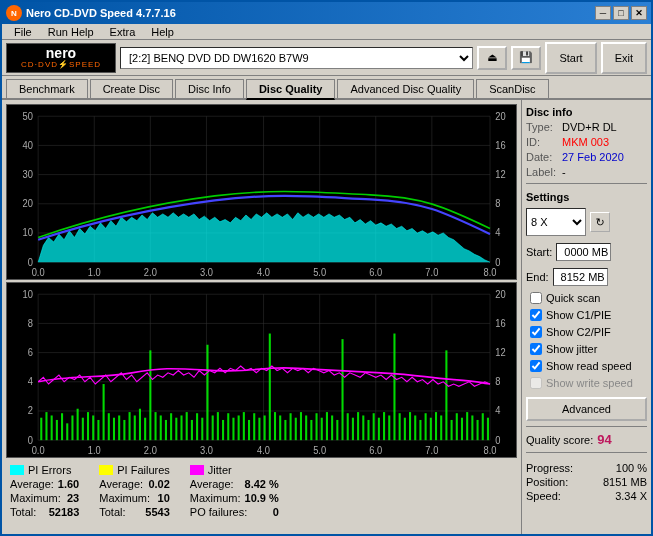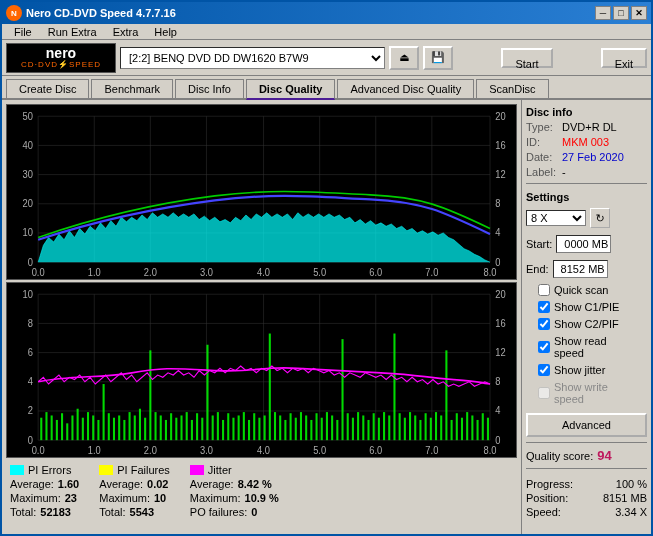--- a/index.html
+++ b/index.html
@@ -103,48 +103,47 @@
     .toolbar-btn {
       height: 24px;
       padding: 0 6px;
       background: #d4d0c8;
       border: 2px outset #ffffff;
       cursor: pointer;
       font-size: 11px;
       min-width: 30px;
     }
     .start-btn {
-      height: 20px;
+      height: 32px;
       padding: 8px 12px;
       background: #d4d0c8;
       border: 2px outset #ffffff;
       cursor: pointer;
       font-size: 11px;
-      margin-left: 44px;
     }
     .tabs {
       background: #d4d0c8;
       height: 24px;
       display: flex;
       align-items: flex-end;
       padding: 0 4px;
       border-bottom: 2px solid #808080;
     }
     .tab {
       padding: 3px 12px;
       border: 1px solid #808080;
       border-bottom: none;
       cursor: pointer;
       font-size: 11px;
       background: #d4d0c8;
       margin-right: 2px;
     }
     .tab.active {
       background: #d4d0c8;
-      border-bottom: 2px solid #4c1d95;
+      border-bottom: 2px solid #000000;
       font-weight: bold;
       position: relative;
       bottom: -2px;
       z-index: 1;
     }
     .main-area {
       display: flex;
       flex: 1;
       background: #d4d0c8;
       overflow: hidden;
@@ -185,20 +184,21 @@
       gap: 4px;
     }
     .legend-box {
       width: 14px;
       height: 10px;
       display: inline-block;
     }
     .legend-row {
       display: flex;
       gap: 4px;
+      justify-content: space-between;
     }
     .sidebar {
       width: 130px;
       padding: 4px;
       display: flex;
       flex-direction: column;
       gap: 3px;
       font-size: 11px;
       border-left: 1px solid #808080;
     }
@@ -226,28 +226,28 @@
       border: 1px inset #808080;
       background: white;
       font-size: 11px;
       padding: 0 2px;
       text-align: right;
     }
     .checkbox-row {
       display: flex;
       align-items: center;
       gap: 4px;
-      margin: 1px 12px;
+      margin: 1px 4px;
     }
     .checkbox-row input[type=checkbox] {
       width: 12px;
       height: 12px;
     }
     .speed-select {
-      height: 16px;
+      height: 28px;
       font-size: 11px;
       border: 1px inset #808080;
       background: white;
       width: 60px;
     }
     .advanced-btn {
       height: 24px;
       background: #d4d0c8;
       border: 2px outset #ffffff;
       cursor: pointer;
@@ -301,21 +301,21 @@
     </div>
     <div class="title-controls">
       <div class="title-btn">─</div>
       <div class="title-btn">□</div>
       <div class="title-btn">✕</div>
     </div>
   </div>
 
   <div class="menubar">
     <div class="menu-item">File</div>
-    <div class="menu-item">Run Extra</div>
+    <div class="menu-item">Run Help</div>
     <div class="menu-item">Extra</div>
     <div class="menu-item">Help</div>
   </div>
 
   <div class="toolbar">
     <div class="logo-area">
       <div style="display:flex;flex-direction:column;align-items:center;">
         <span style="color:white;font-size:14px;font-weight:bold;line-height:1;">nero</span>
         <span style="color:#ff6600;font-size:8px;letter-spacing:1px;">CD·DVD⚡SPEED</span>
       </div>
@@ -323,22 +323,22 @@
     <select class="drive-select">
       <option>[2:2]  BENQ DVD DD DW1620 B7W9</option>
     </select>
     <button class="toolbar-btn">⏏</button>
     <button class="toolbar-btn">💾</button>
     <button class="start-btn">Start</button>
     <button class="start-btn">Exit</button>
   </div>
 
   <div class="tabs">
+    <div class="tab">Benchmark</div>
     <div class="tab">Create Disc</div>
-    <div class="tab">Benchmark</div>
     <div class="tab">Disc Info</div>
     <div class="tab active">Disc Quality</div>
     <div class="tab">Advanced Disc Quality</div>
     <div class="tab">ScanDisc</div>
   </div>
 
   <div class="main-area">
 
     <div class="charts-area">
 
@@ -640,25 +640,25 @@
       <div class="checkbox-row">
         <input type="checkbox" checked="" style="">
         <span>Show C1/PIE</span>
       </div>
       <div class="checkbox-row">
         <input type="checkbox" checked="" style="">
         <span>Show C2/PIF</span>
       </div>
       <div class="checkbox-row">
         <input type="checkbox" checked="" style="">
-        <span>Show read speed</span>
+        <span>Show jitter</span>
       </div>
       <div class="checkbox-row">
         <input type="checkbox" checked="" style="">
-        <span>Show jitter</span>
+        <span>Show read speed</span>
       </div>
       <div class="checkbox-row">
         <input type="checkbox" disabled="" style="">
         <span style="color:#888;">Show write speed</span>
       </div>
       <button class="advanced-btn">Advanced</button>
 
       <div class="divider"></div>
       <div class="quality-row">
         <span class="quality-label">Quality score:</span>

